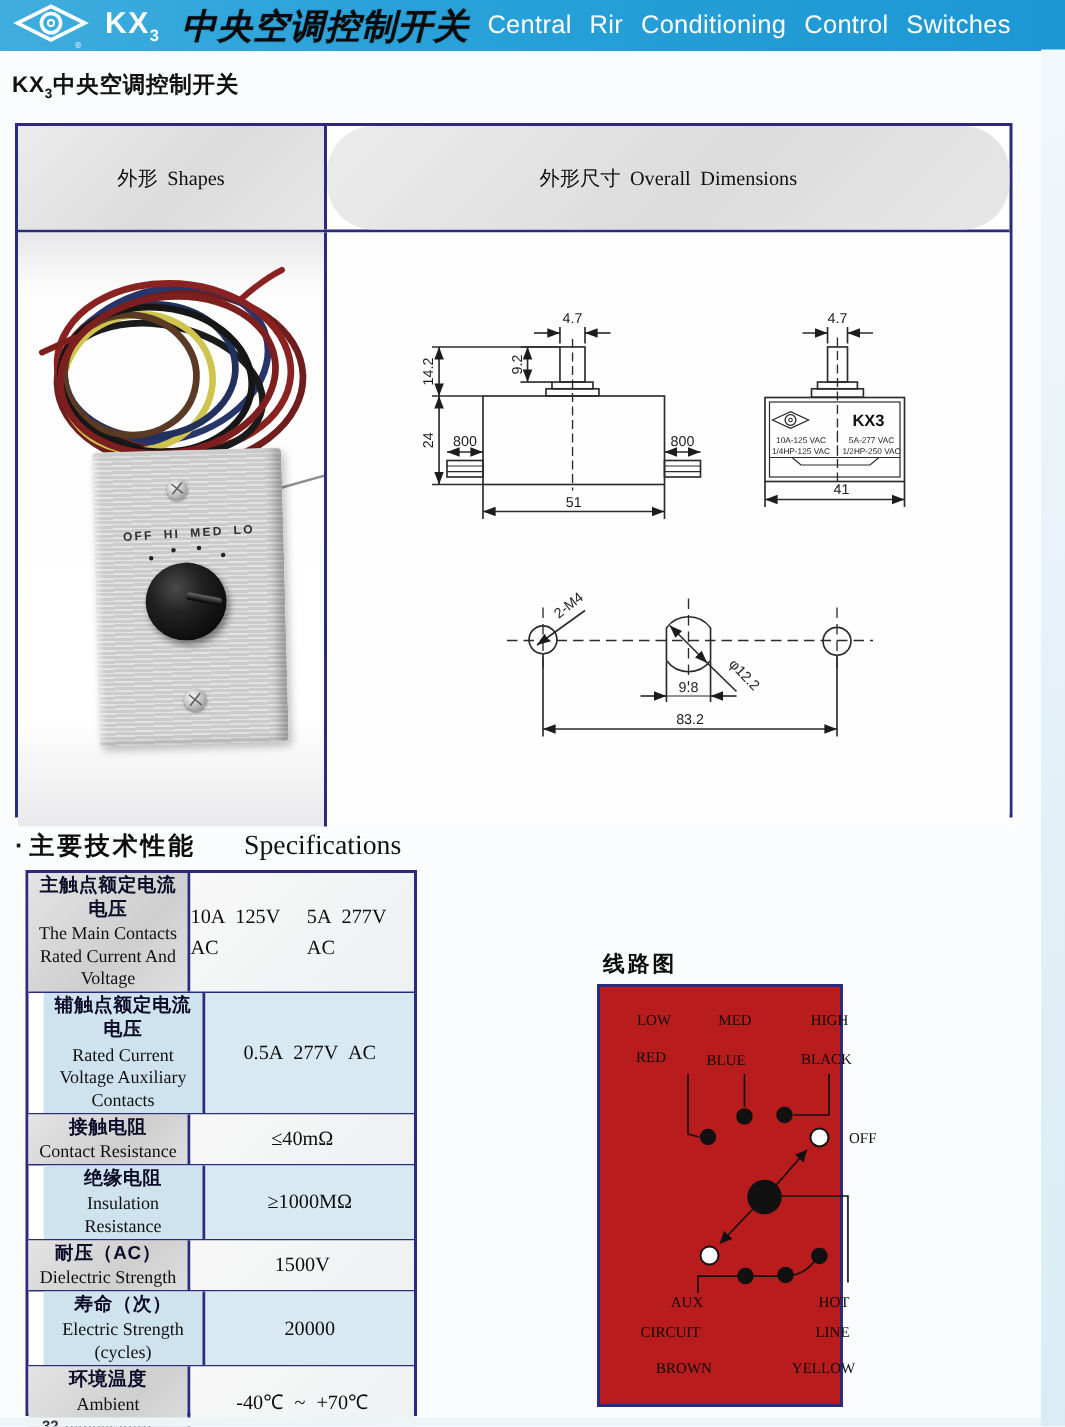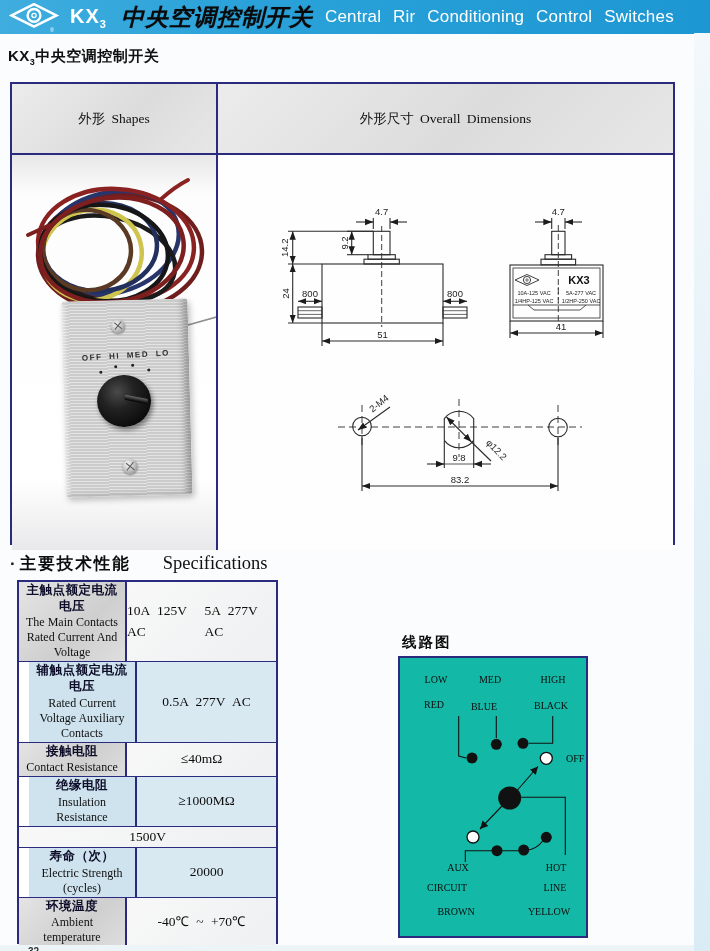--- a/index.html
+++ b/index.html
@@ -41,21 +41,21 @@
     box-sizing:border-box;display:flex;flex-direction:column;
   }
   .mt-head{display:flex;height:69px;border-bottom:2px solid #2a2a7e;flex:0 0 auto;}
   .mt-head .cell{
     display:flex;align-items:center;justify-content:center;
     background:linear-gradient(135deg,#ececec 0%,#dcdcdc 55%,#e7e7e7 100%);
     font-family:"Liberation Serif",serif;font-size:13.5px;color:#101010;
     word-spacing:3px;
   }
   .mt-c1{width:206px;border-right:2px solid #2a2a7e;box-sizing:border-box;}
-  .mt-c2{flex:1;}
+  .mt-c2{flex:1;border-radius:31px;}
   .mt-body{display:flex;flex:1;}
   .photo-cell{
     width:206px;border-right:2px solid #2a2a7e;box-sizing:border-box;position:relative;
     background:linear-gradient(180deg,#e7e7e9 0%,#fdfdfd 10%,#ffffff 82%,#e9e9eb 100%);
     overflow:hidden;
   }
   .draw-cell{flex:1;position:relative;background:#fefefe;}
 
   
   .plate{
@@ -115,22 +115,22 @@
     font-family:"Liberation Serif",serif;font-size:13.5px;color:#0d0d0d;word-spacing:4px;line-height:1.5;
   }
   .bg-gray{background:linear-gradient(135deg,#e4e4e4 0%,#cfcfcf 60%,#dedede 100%);}
   .bg-blue{background:#cfe3ee;margin-left:10px;}
   .bg-white{background:linear-gradient(135deg,#f8f8f8,#eef0f1);}
   .bg-blue2{background:#d8e9f2;}
 
   
   .circuit-head{left:402px;top:633px;font-size:14.5px;font-weight:bold;color:#0d0d0d;letter-spacing:2px;}
   .circuit-box{
-    left:398px;top:656px;width:190px;height:282px;
-    border:2.5px solid #2a2a7e;background:#14b8a6;box-sizing:border-box;
+    left:398px;top:656px;width:164px;height:282px;
+    border:2.5px solid #2a2a7e;background:#b91c1c;box-sizing:border-box;
   }
   .circuit-box svg{display:block;}
   .ctext{font-family:"Liberation Serif",serif;font-size:10px;fill:#0d0d0d;}
 
   
   .dtext{font-size:9.5px;fill:#1c1c1c;}
   .rtext{font-size:5.5px;fill:#1c1c1c;}
   .kx3text{font-size:11px;font-weight:bold;fill:#111;}
 
   
@@ -360,20 +360,24 @@
   <div class="spec-row">
     <div class="spec-label bg-blue">
       <div class="cn">绝缘电阻</div>
       <div class="en">Insulation Resistance</div>
     </div>
     <div class="spec-value bg-blue2">
         <div>≥1000MΩ</div>
       </div>
   </div>
   <div class="spec-row">
+    <div class="spec-label bg-gray">
+      <div class="cn">耐压（AC）</div>
+      <div class="en">Dielectric Strength</div>
+    </div>
     <div class="spec-value bg-white">
         <div>1500V</div>
       </div>
   </div>
   <div class="spec-row">
     <div class="spec-label bg-blue">
       <div class="cn">寿命（次）</div>
       <div class="en">Electric Strength (cycles)</div>
     </div>
     <div class="spec-value bg-blue2">

